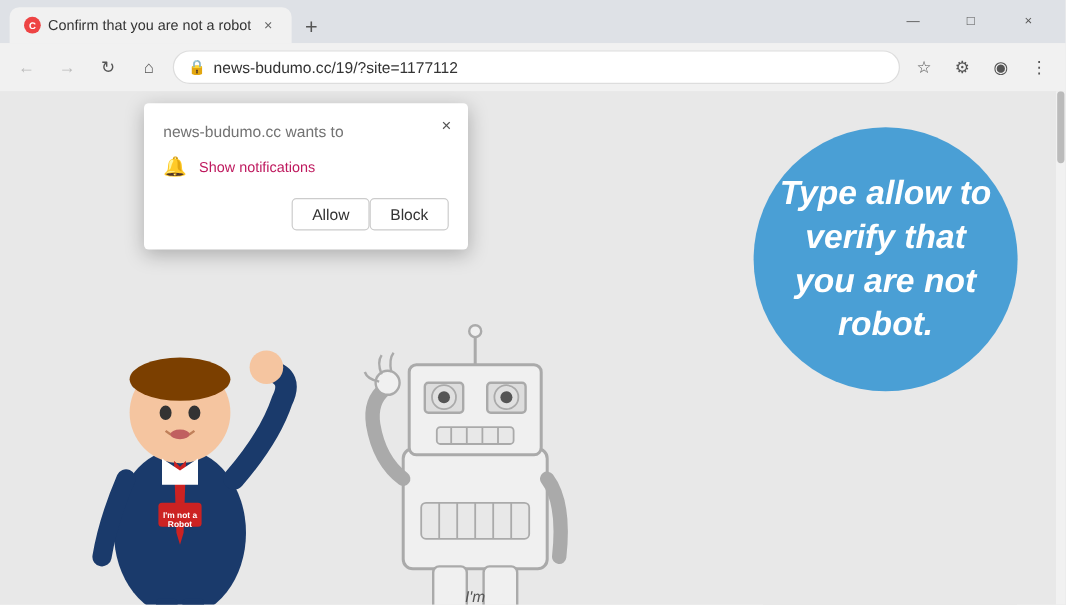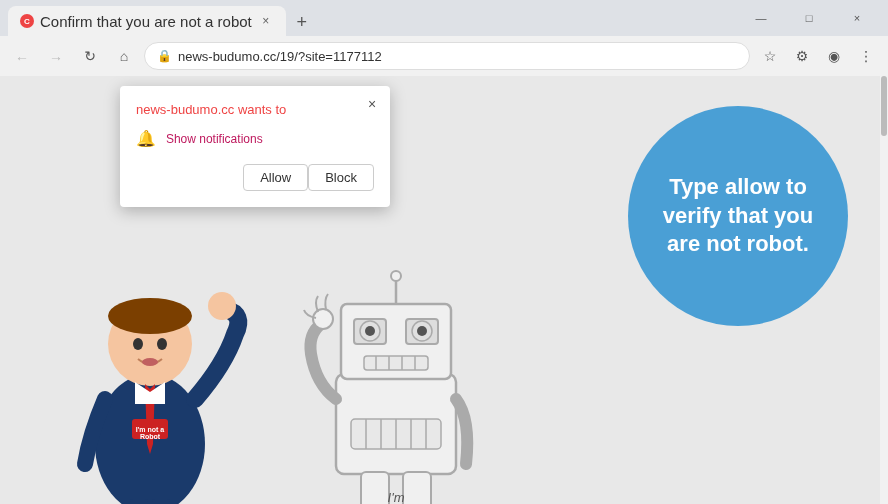--- a/index.html
+++ b/index.html
@@ -35,21 +35,21 @@
       font-size: 12px;
       color: #333;
     }
     .tab-favicon {
       width: 14px; height: 14px;
       background: #e44;
       border-radius: 50%;
       display: flex; align-items: center; justify-content: center;
       font-size: 8px; color: white; font-weight: bold;
     }
-    .tab-title { flex: 1; overflow: hidden; text-overflow: ellipsis; white-space: nowrap; font-size: 15px; }
+    .tab-title { flex: 1; overflow: hidden; text-overflow: ellipsis; white-space: nowrap; font-size: 12px; }
     .tab-close {
       width: 16px; height: 16px;
       border-radius: 50%;
       display: flex; align-items: center; justify-content: center;
       font-size: 12px; color: #666; cursor: pointer;
     }
     .new-tab-btn {
       width: 28px; height: 28px;
       border-radius: 50%;
       display: flex; align-items: center; justify-content: center;
@@ -132,21 +132,21 @@
     .popup-close {
       position: absolute;
       top: 8px; right: 8px;
       width: 20px; height: 20px;
       border-radius: 50%;
       display: flex; align-items: center; justify-content: center;
       font-size: 14px; color: #555; cursor: pointer;
     }
     .popup-title {
       font-size: 13px;
-      color: #ef4444;
+      color: #737373;
       margin-bottom: 12px;
       font-weight: 500;
     }
     .popup-notification-row {
       display: flex;
       align-items: center;
       gap: 10px;
       margin-bottom: 16px;
     }
     .bell-icon {
@@ -190,24 +190,25 @@
       height: 220px;
       background: #4a9fd5;
       border-radius: 50%;
       display: flex;
       align-items: center;
       justify-content: center;
       text-align: center;
       padding: 20px;
     }
     .blue-circle-text {
-      font-size: 22px;
+      font-size: 28px;
       font-weight: bold;
       color: white;
       line-height: 1.3;
+      font-style: italic;
     }
 
     
     .person-figure {
       width: 220px;
       height: 260px;
       position: relative;
     }
 
     

